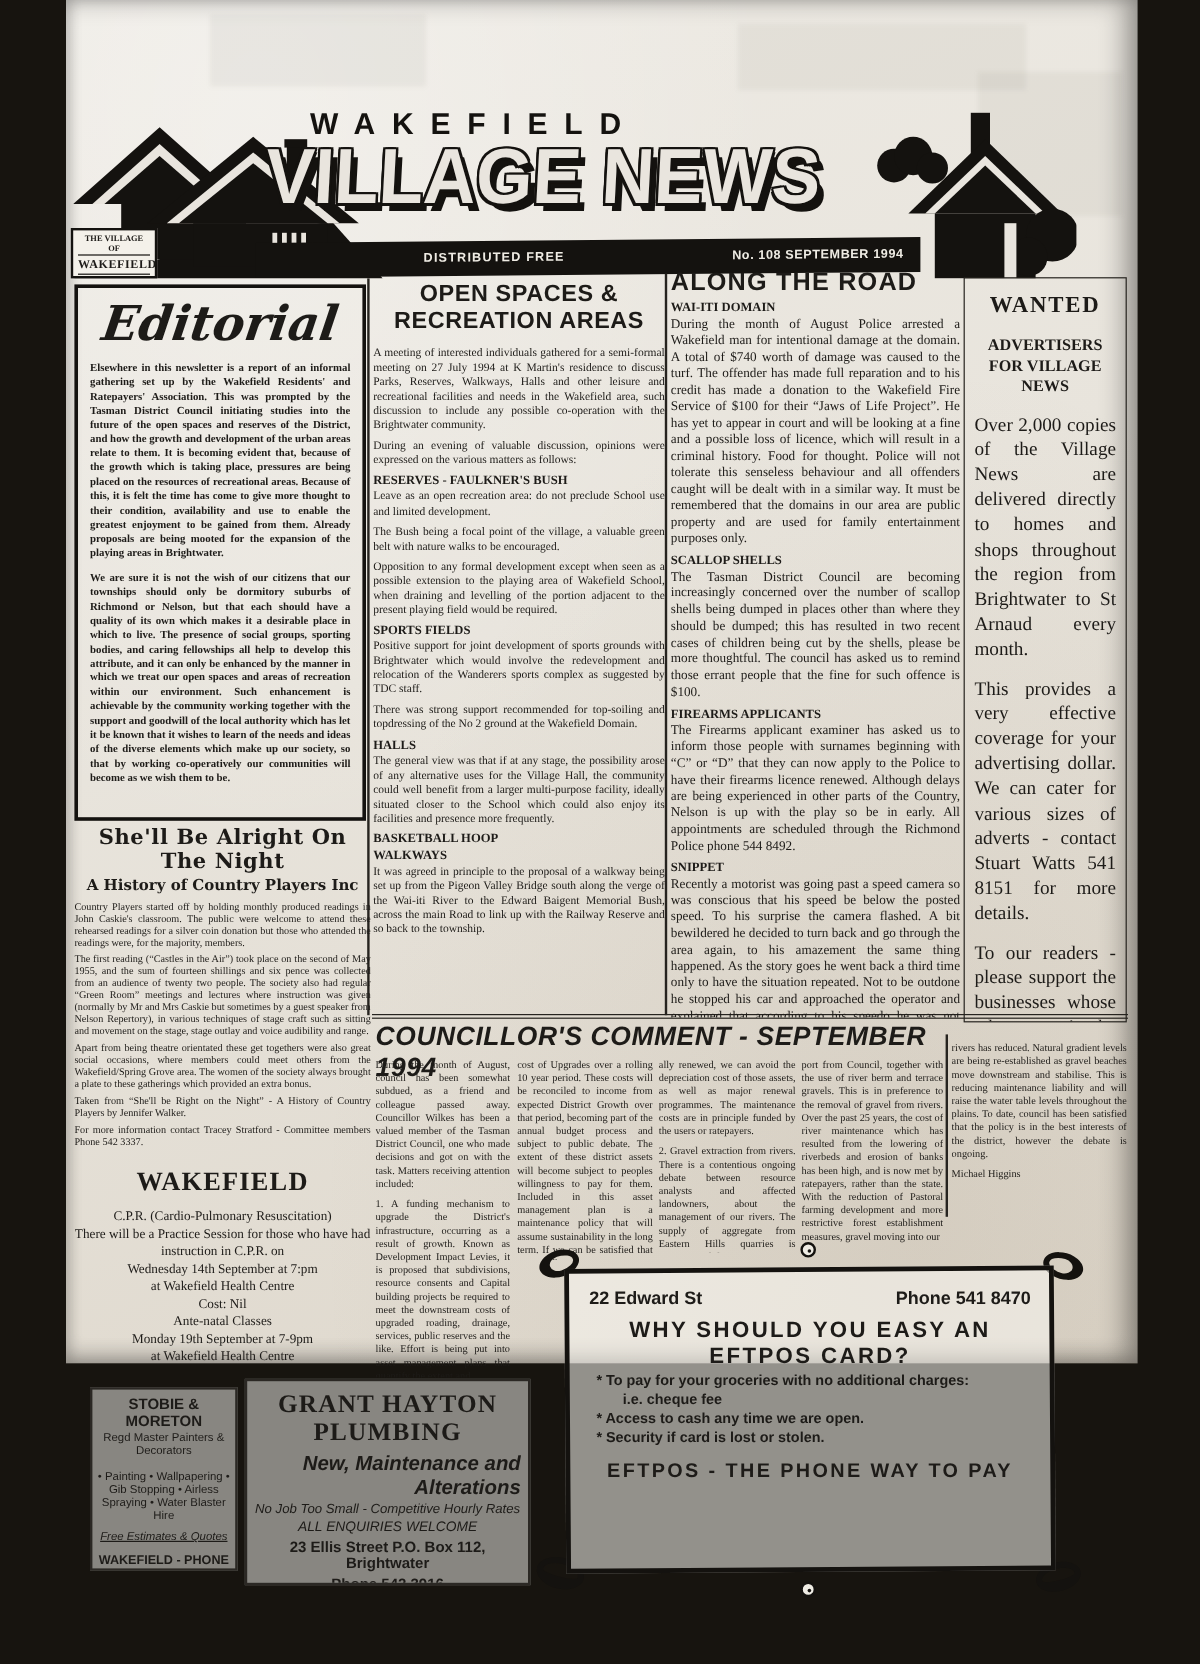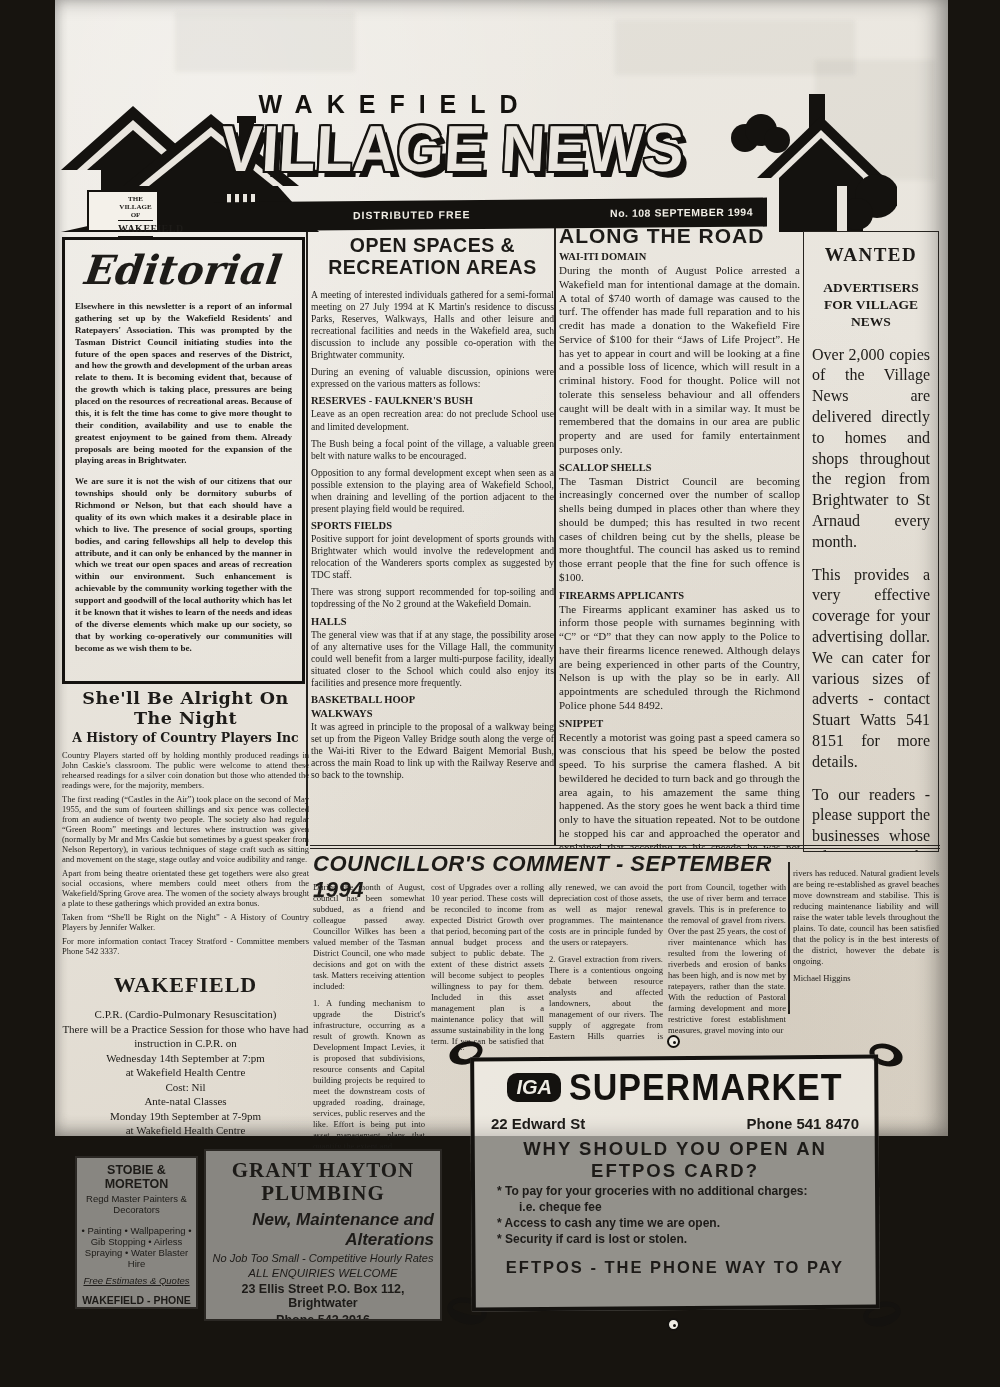--- a/index.html
+++ b/index.html
@@ -40,22 +40,22 @@
   }
   .mast-bar .dfree{
     position:absolute;left:140px;top:8px;font-family:"Liberation Sans",sans-serif;
     font-weight:700;font-size:10.5px;letter-spacing:1px;color:#efece4;
   }
   .mast-bar .issue{
     position:absolute;right:14px;top:8px;font-family:"Liberation Sans",sans-serif;
     font-weight:700;font-size:10.5px;letter-spacing:.5px;color:#efece4;
   }
   .logo-box{
-    position:absolute;left:32px;top:104px;width:72px;height:42px;background:#f4f1ea;
-    border:2px solid #14120f;box-sizing:border-box;text-align:center;z-index:3;padding-left:25px;
+    position:absolute;left:4px;top:104px;width:72px;height:42px;background:#f4f1ea;
+    border:2px solid #14120f;box-sizing:border-box;text-align:center;z-index:3;
   }
   .logo-box .l1{font-size:7px;font-weight:700;border-bottom:1px solid #14120f;margin:3px 4px 0;padding-bottom:1px;}
   .logo-box .l2{font-size:10px;font-weight:700;letter-spacing:.5px;border-bottom:1px solid #14120f;margin:1px 4px 0;padding:1px 0 2px;}
   .mast-art{position:absolute;top:0;}
 
   
   .vrule{position:absolute;width:1.5px;background:#26231f;}
   .hrule-dbl{position:absolute;height:4px;border-top:1.5px solid #26231f;border-bottom:1.5px solid #26231f;}
 
   
@@ -384,29 +384,25 @@
 
   <div class="iga">
     <div class="curl tl"></div>
     <div class="curl tr"></div>
     <div class="curl bl"></div>
     <div class="curl br"></div>
     <div class="frame"></div>
     <div class="ring top"></div>
     <div class="ring bot"></div>
     <div class="inner">
-      <div class="brandrow">
-        <span class="logo">IGA</span>
-        <span class="name">SUPERMARKET</span>
-      </div>
       <div class="addr">
         <span>22 Edward St</span>
         <span>Phone 541 8470</span>
       </div>
-      <div class="h1">WHY SHOULD YOU OPEN AN</div>
+      <div class="h1">WHY SHOULD YOU EASY AN</div>
       <div class="h2">EFTPOS CARD?</div>
       <div class="b">* To pay for your groceries with no additional charges:</div>
       <div class="b indent">i.e. cheque fee</div>
       <div class="b">* Access to cash any time we are open.</div>
       <div class="b">* Security if card is lost or stolen.</div>
       <div class="foot">EFTPOS - THE PHONE WAY TO PAY</div>
     </div>
   </div>
 
 </div>

